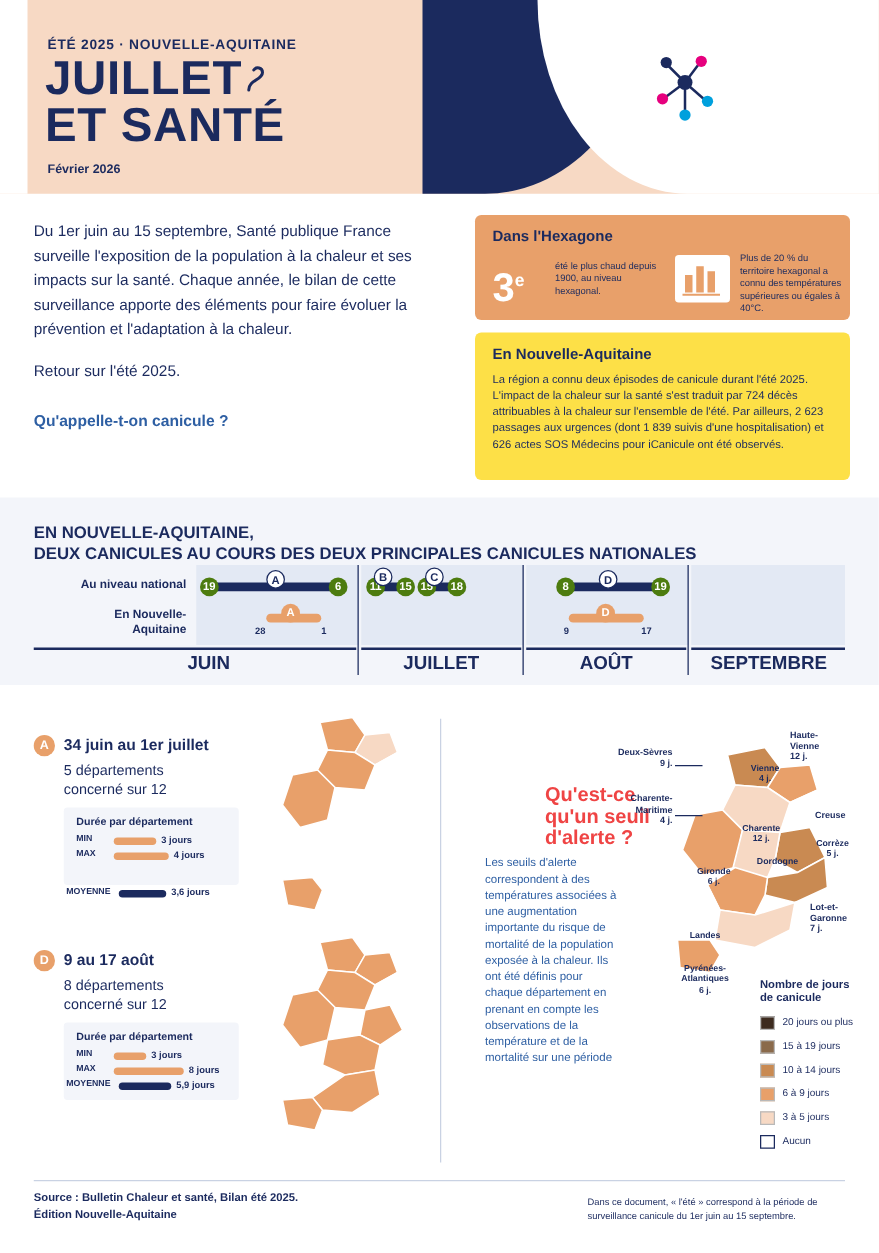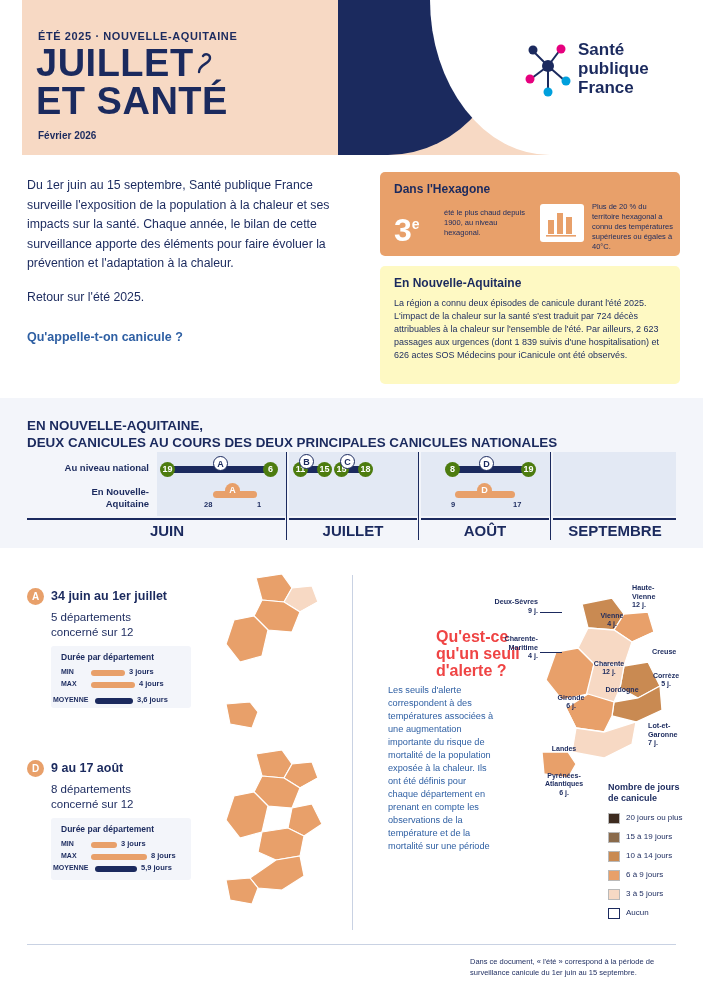--- a/index.html
+++ b/index.html
@@ -101,21 +101,21 @@
     position:absolute; left:160px; top:32px; width:44px; height:38px;
     background:#ffffff; border-radius:3px;
   }
   .orange-txt2 {
     position:absolute; left:212px; top:30px; width:84px;
     font-size:7.5px; line-height:10px; color:#1b2a5e;
   }
 
   .card-peach {
     position:absolute; left:380px; top:266px; width:300px; height:118px;
-    background:#fef9c3; border-radius:5px;
+    background:#fde047; border-radius:5px;
   }
   .card-peach h3 {
     margin:0; position:absolute; left:14px; top:10px;
     font-size:12px; font-weight:bold; color:#1b2a5e;
   }
   .peach-body {
     position:absolute; left:14px; top:31px; width:272px;
     font-size:9px; line-height:13px; color:#1b2a5e;
   }
 
@@ -264,25 +264,20 @@
         <line x1="28" y1="28" x2="12" y2="40" stroke="#1b2a5e" stroke-width="2"></line>
         <line x1="28" y1="28" x2="44" y2="42" stroke="#1b2a5e" stroke-width="2"></line>
         <line x1="28" y1="28" x2="28" y2="52" stroke="#1b2a5e" stroke-width="2"></line>
         <circle cx="28" cy="28" r="6" fill="#1b2a5e"></circle>
         <circle cx="13" cy="12" r="4.5" fill="#1b2a5e"></circle>
         <circle cx="41" cy="11" r="4.5" fill="#e6007e"></circle>
         <circle cx="10" cy="41" r="4.5" fill="#e6007e"></circle>
         <circle cx="46" cy="43" r="4.5" fill="#00a0dd"></circle>
         <circle cx="28" cy="54" r="4.5" fill="#00a0dd"></circle>
       </svg>
-      <div class="logo-text">
-        <span>Santé</span><br>
-        <span>publique</span><br>
-        <span>France</span>
-      </div>
     </div>
   </div>
 
   <div class="intro">
     <p>Du 1er juin au 15 septembre, Santé publique France surveille l'exposition de la population à la chaleur et ses impacts sur la santé. Chaque année, le bilan de cette surveillance apporte des éléments pour faire évoluer la prévention et l'adaptation à la chaleur.</p>
     <p>Retour sur l'été 2025.</p>
   </div>
   <div class="sub-q">Qu'appelle-t-on canicule ?</div>
 
   <div class="card-orange">
@@ -382,21 +377,21 @@
       <div class="dur-row" style="left:10px; top:22px; width:124px;">
         <div class="dur-lbl" style="left:0; width:26px; text-align:left;">MIN</div>
         <div class="dur-bar" style="left:30px; width:34px; background:#e8a06a;"></div>
         <div class="dur-val" style="left:68px;">3 jours</div>
       </div>
       <div class="dur-row" style="left:10px; top:34px; width:124px;">
         <div class="dur-lbl" style="left:0; width:26px; text-align:left;">MAX</div>
         <div class="dur-bar" style="left:30px; width:44px; background:#e8a06a;"></div>
         <div class="dur-val" style="left:78px;">4 jours</div>
       </div>
-      <div class="dur-row" style="left:2px; top:50px; width:134px;">
+      <div class="dur-row" style="left:2px; top:64px; width:134px;">
         <div class="dur-lbl" style="left:0; width:40px; text-align:left;">MOYENNE</div>
         <div class="dur-bar" style="left:42px; width:38px; background:#1b2a5e;"></div>
         <div class="dur-val" style="left:84px;">3,6 jours</div>
       </div>
     </div>
   </div>
 
   <svg style="position:absolute; left:196px; top:572px;" width="148" height="160" viewBox="0 0 148 160">
     <g stroke="#ffffff" stroke-width="1.2">
       <path d="M60 6 L86 2 L96 16 L88 30 L66 28 Z" fill="#e8a06a"></path>
@@ -560,15 +555,19 @@
   <div class="legend-item" style="top:888px;">
     <span class="legend-sw" style="background:#f7d9c4;"></span>
     <span class="legend-lb">3 à 5 jours</span>
   </div>
   <div class="legend-item" style="top:907px;">
     <span class="legend-sw" style="background:#ffffff; border:1px solid #1b2a5e;"></span>
     <span class="legend-lb">Aucun</span>
   </div>
 
   <div class="footer-rule"></div>
+  <div class="source">
+    <span>Source : Bulletin Chaleur et santé, Bilan été 2025.</span><br>
+    <span>Édition Nouvelle-Aquitaine</span>
+  </div>
   <div class="footnote">Dans ce document, « l'été » correspond à la période de surveillance canicule du 1er juin au 15 septembre.</div>
 
 </div>
 
 </body></html>

